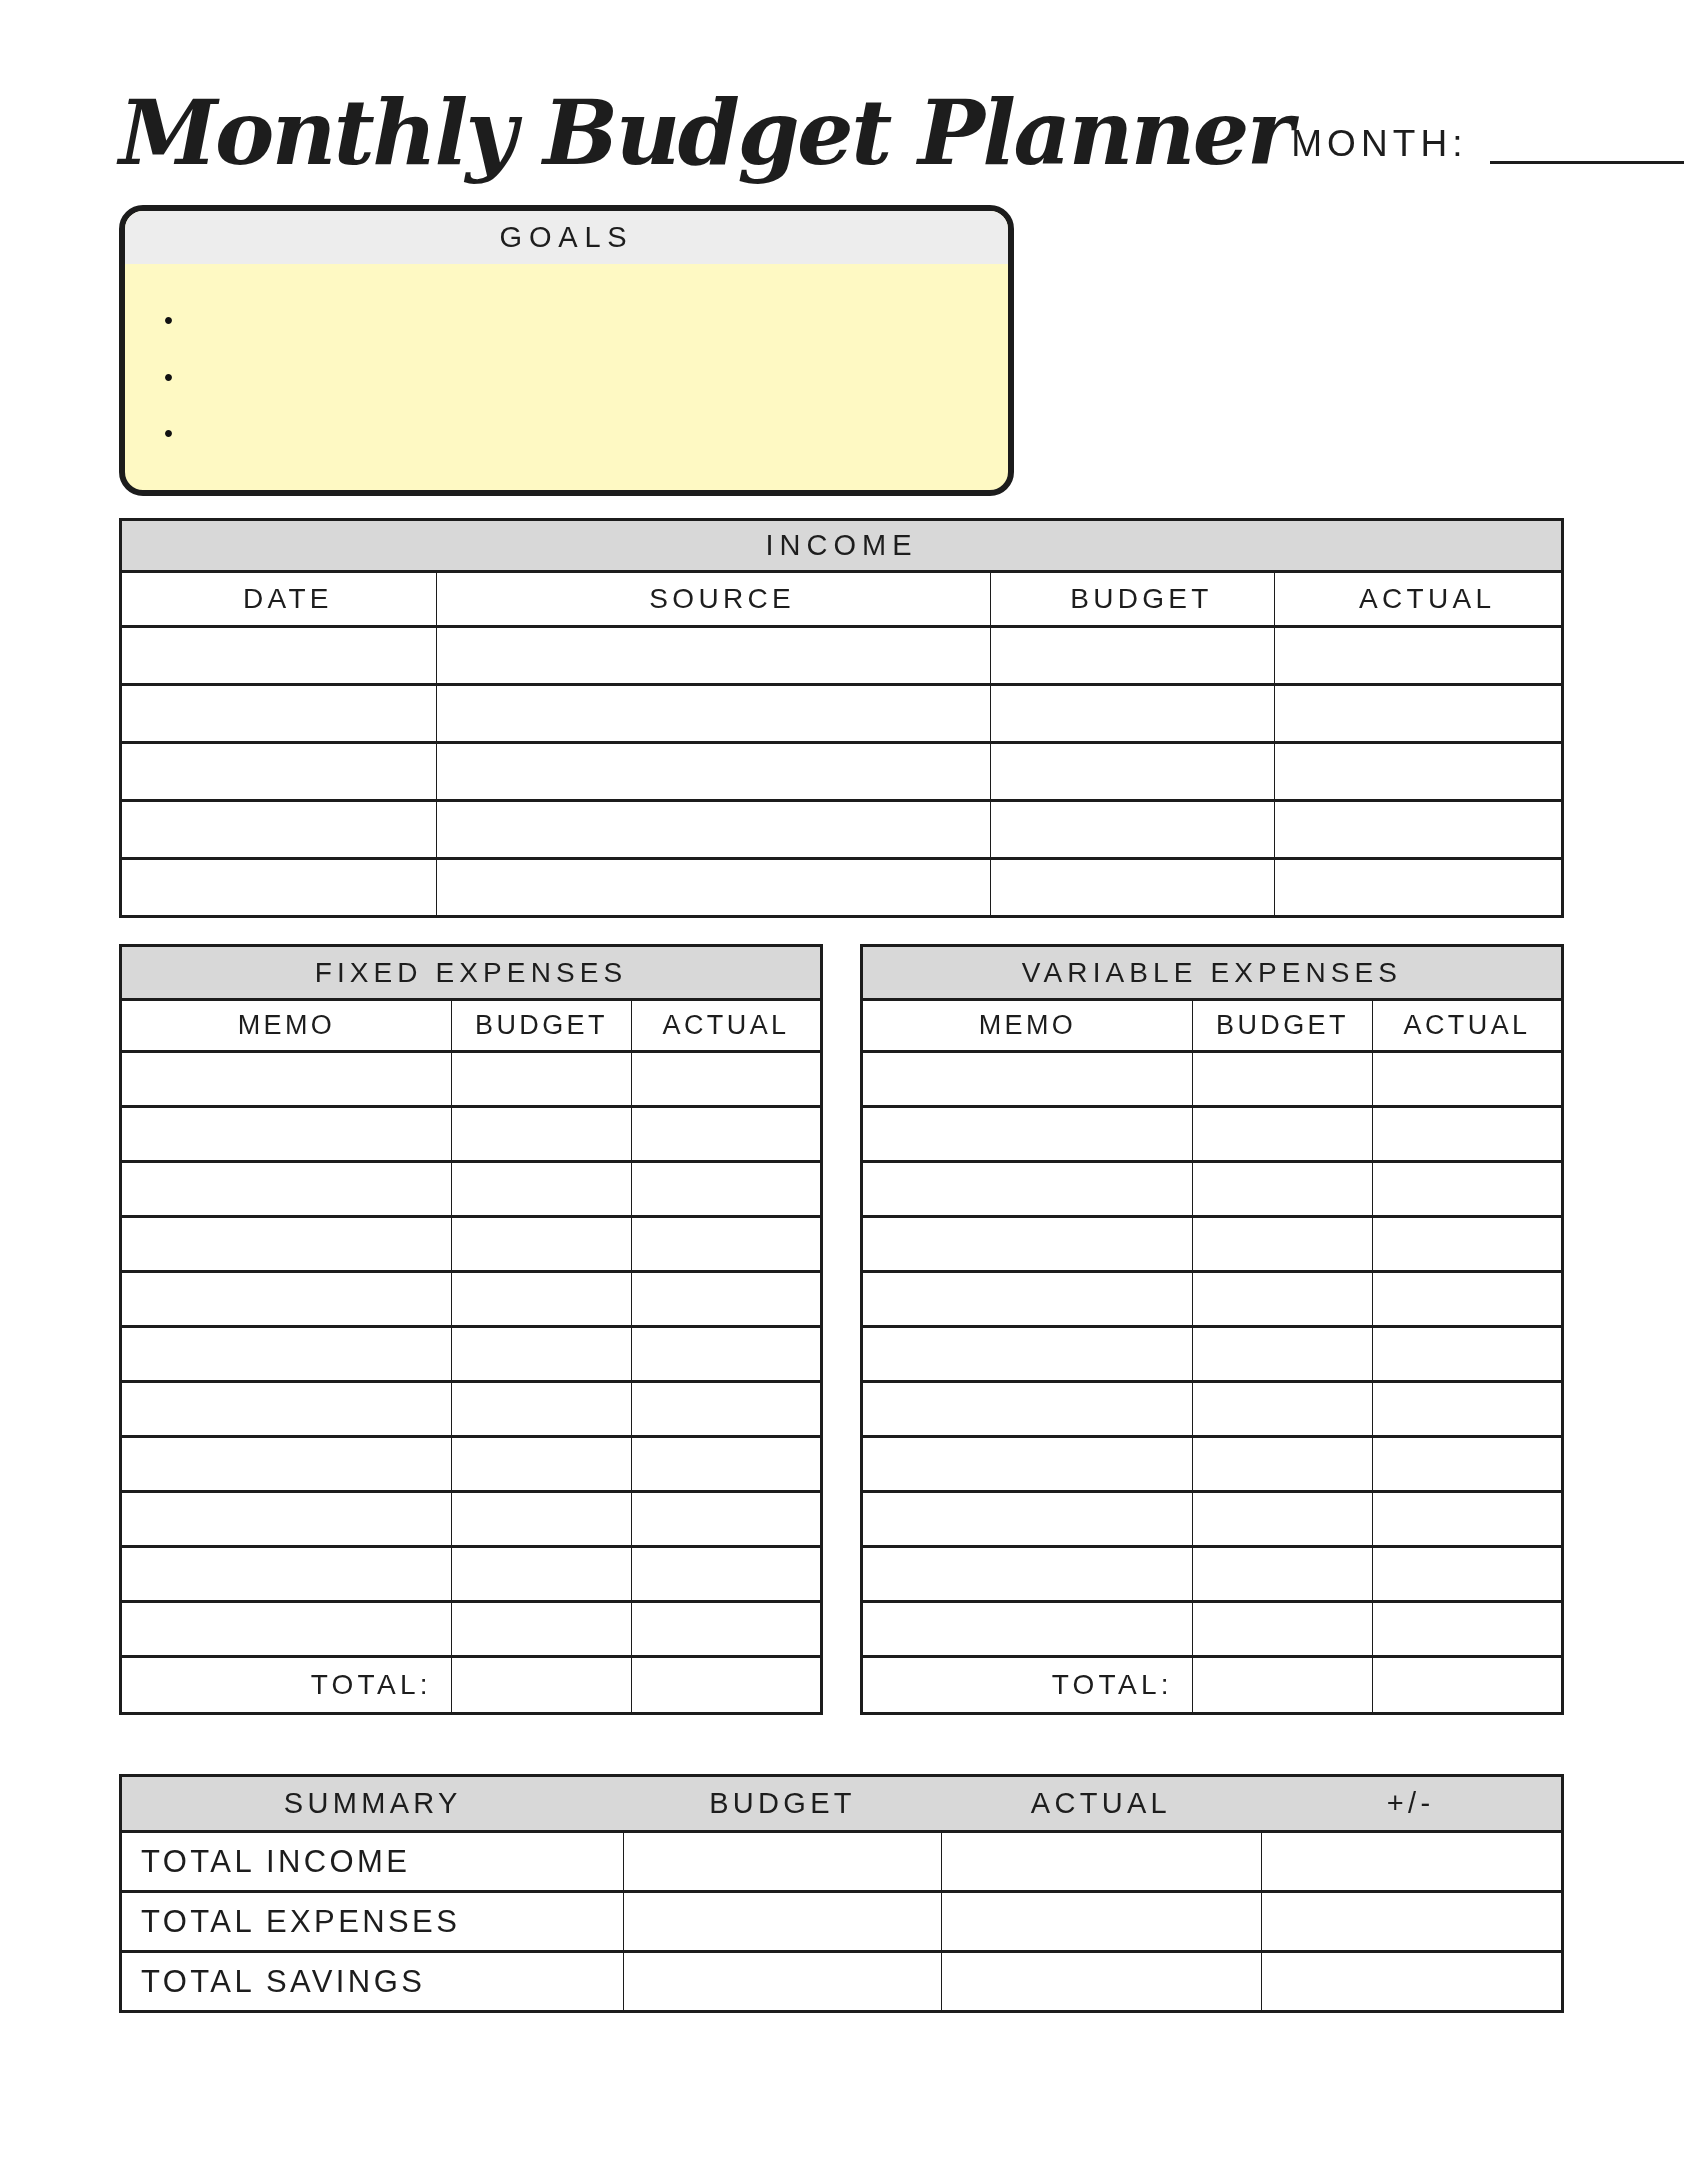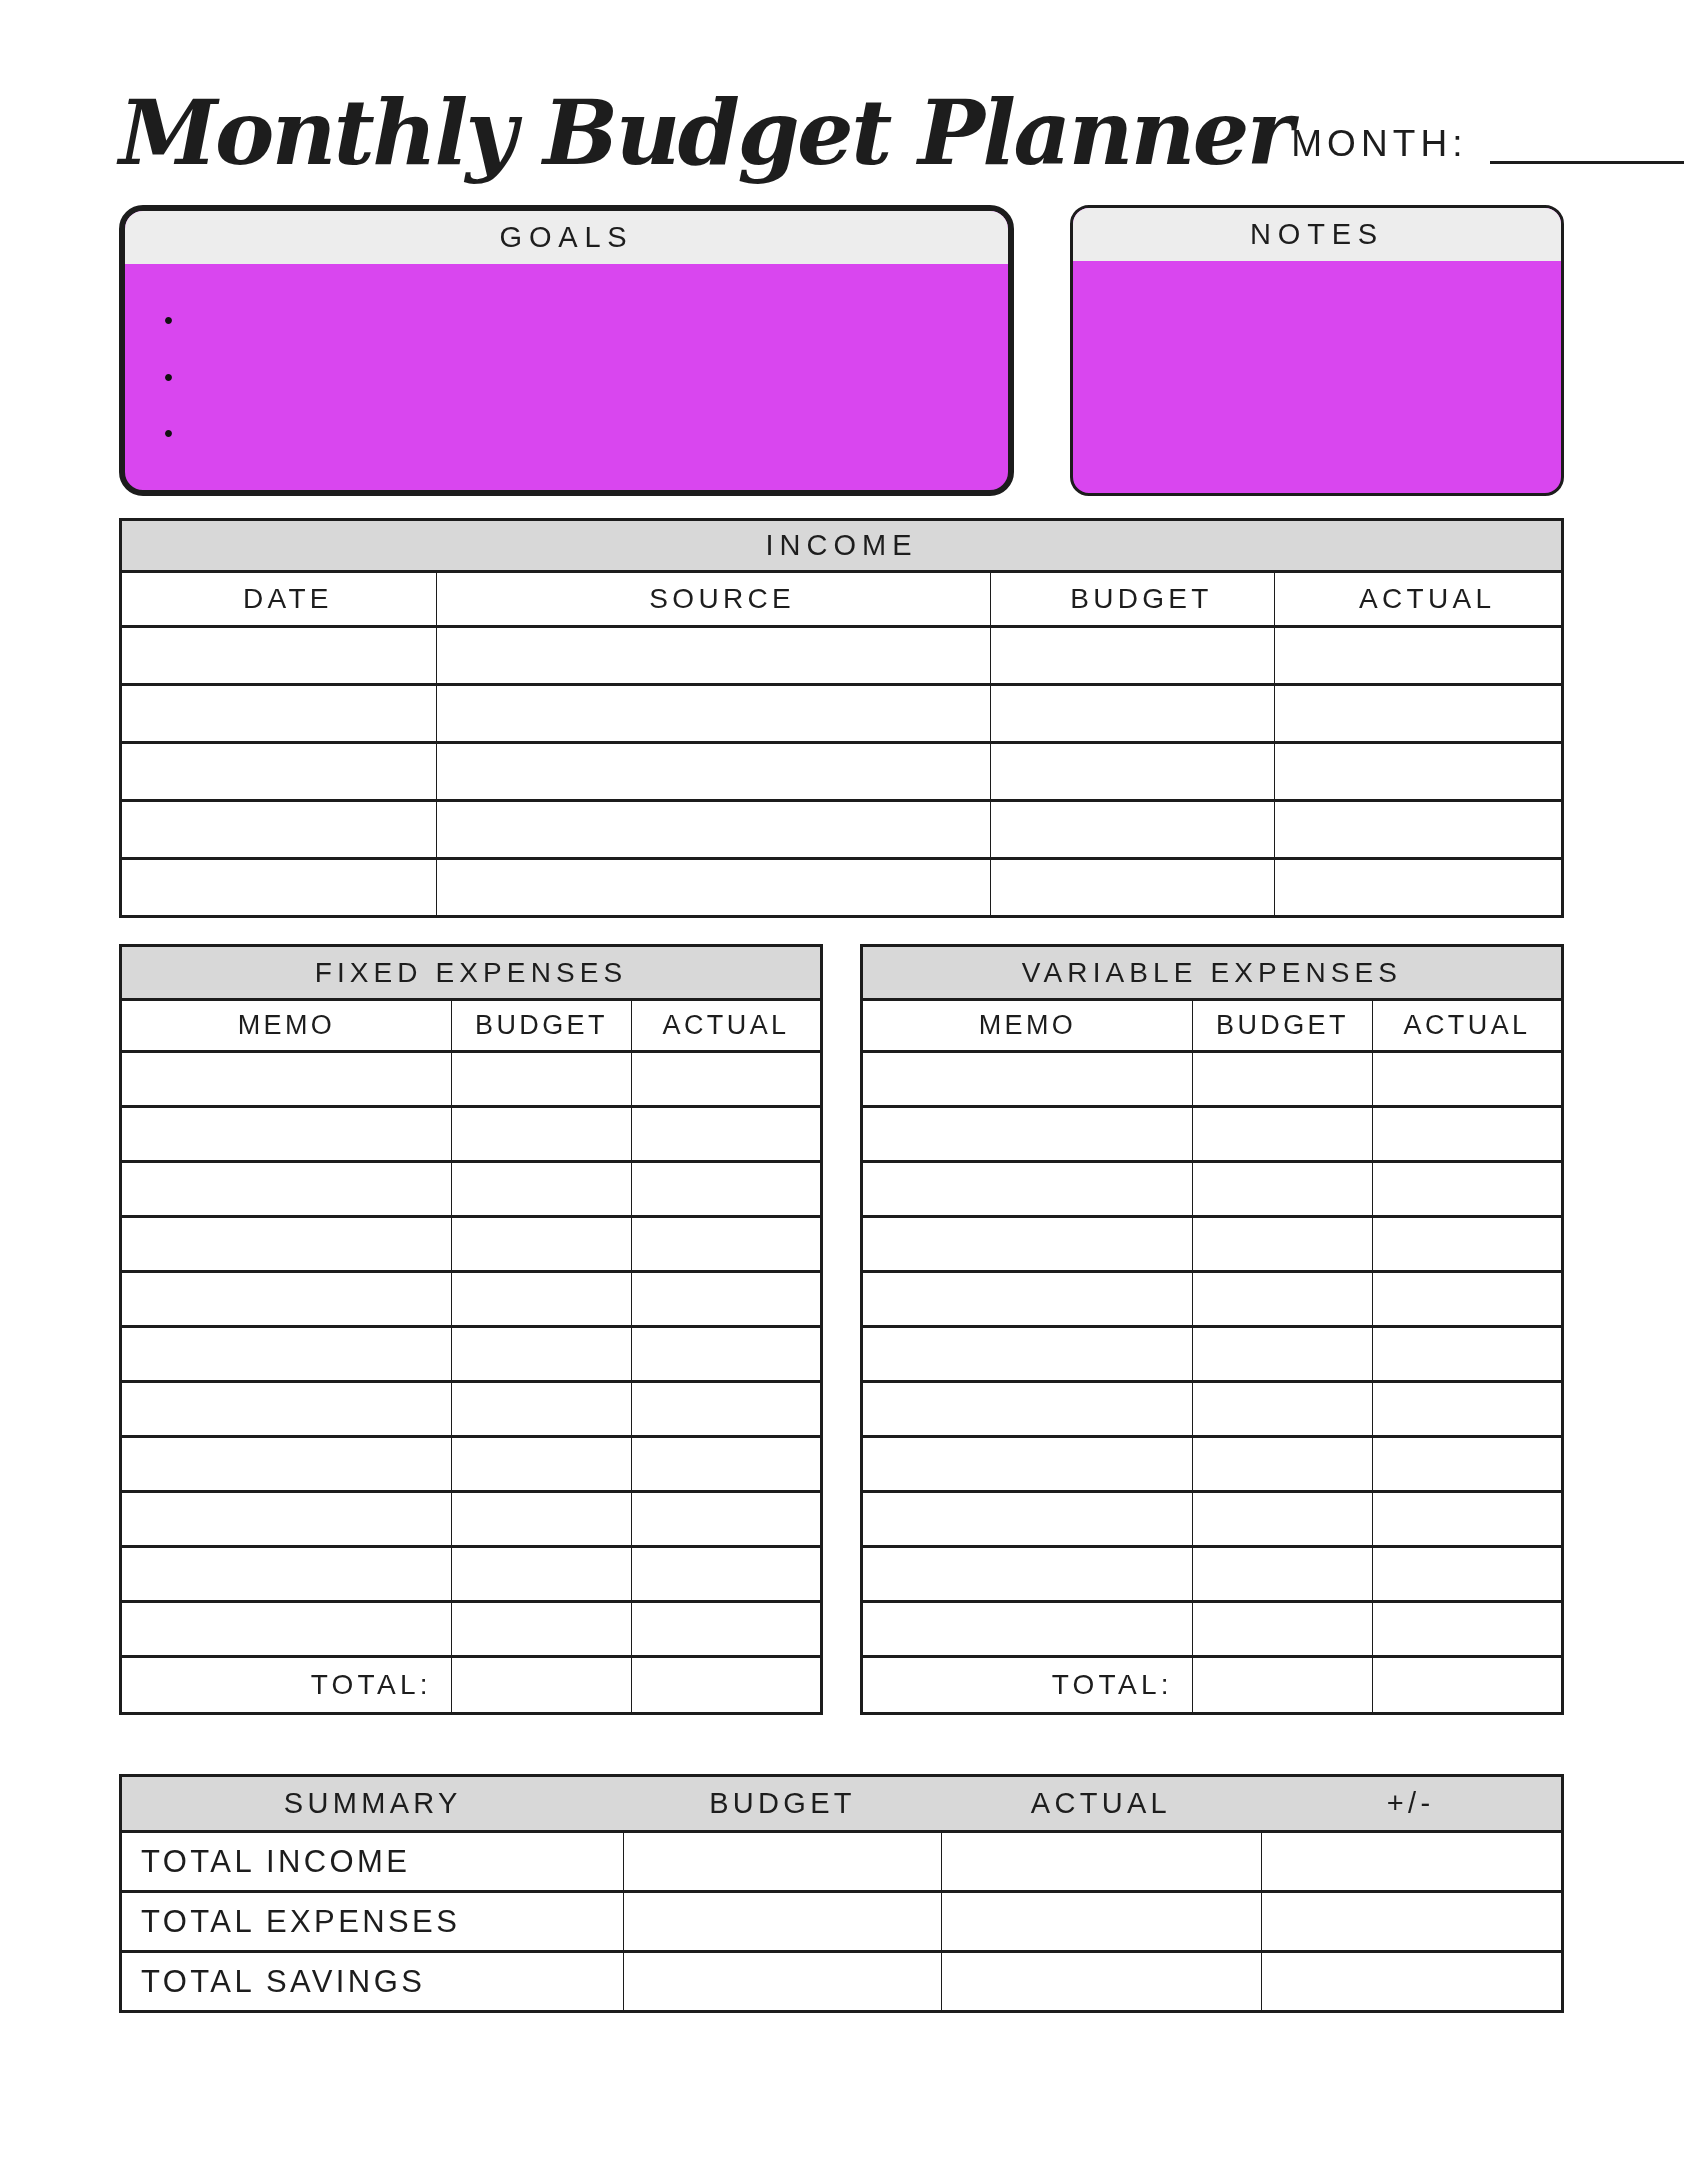--- a/index.html
+++ b/index.html
@@ -23,21 +23,21 @@
     font-style:italic;font-weight:700;
     font-size:89px;line-height:1.05;
     letter-spacing:-2.6px;
     margin:0;white-space:nowrap;
   }
   .month{display:flex;align-items:flex-end;gap:22px;margin-bottom:12px;}
   .month-label{font-size:37px;letter-spacing:5.1px;line-height:1;padding-bottom:5.1px;}
   .month-line{display:inline-block;width:300px;height:0;border-bottom:3.4px solid var(--line);margin-bottom:3.4px;}
   
   .panels{display:flex;gap:56px;margin-top:25.6px;height:291px;}
-  .panel{box-sizing:border-box;height:100%;overflow:hidden;background:#d946ef;}
+  .panel{box-sizing:border-box;height:100%;overflow:hidden;background:#fef9c3;}
   .goals-box{width:895px;border:6px solid var(--line);border-radius:24px;}
   .notes-box{flex:1;border:3.4px solid var(--line);border-radius:19px;}
   .panel-band{
     height:53px;background:var(--panel-gray);
     display:flex;align-items:center;justify-content:center;
     font-size:29px;letter-spacing:6.8px;
   }
   .goals-body{padding:44px 0 0 39px;display:flex;flex-direction:column;gap:31px;}
   .bullet{font-size:25.6px;line-height:1;color:#111;}
   
@@ -96,24 +96,20 @@
 
   <section class="panels">
     <div class="panel goals-box">
       <div class="panel-band">GOALS</div>
       <div class="goals-body">
         <span class="bullet">•</span>
         <span class="bullet">•</span>
         <span class="bullet">•</span>
       </div>
     </div>
-    <div class="panel notes-box">
-      <div class="panel-band">NOTES</div>
-      <div class="notes-body"></div>
-    </div>
   </section>
 
   <table class="grid income">
     <colgroup>
       <col style="width:21.9%">
         <col style="width:38.4%">
         <col style="width:19.75%">
         <col style="width:19.95%">
     </colgroup>
     <thead>

